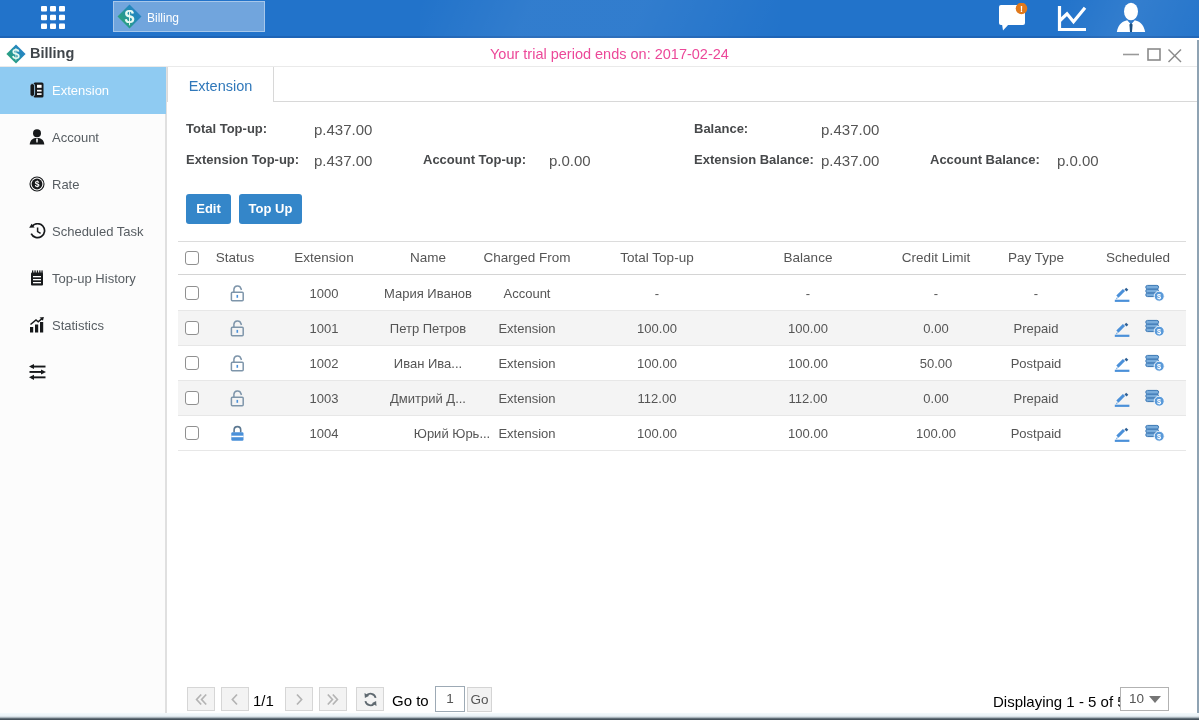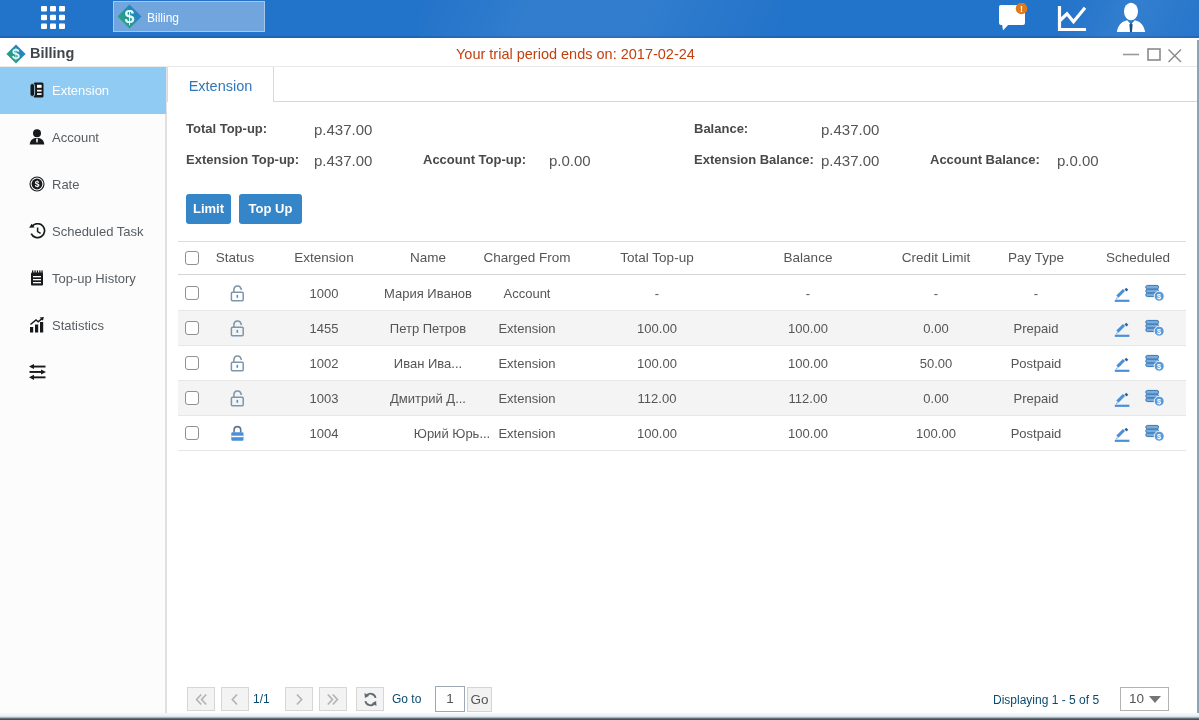--- a/index.html
+++ b/index.html
@@ -6,21 +6,21 @@
 html,body{width:1199px;height:720px;overflow:hidden;font-family:"Liberation Sans",sans-serif;background:#fff}
 body{position:relative}
 .abs{position:absolute}
 
 #topbar{position:absolute;left:0;top:0;width:1199px;height:38px;background:#2273ca;border-bottom:2px solid #1e64b6}
 #taskitem{position:absolute;left:113px;top:1px;width:152px;height:31px;background:rgba(255,255,255,.36);border:1px solid rgba(255,255,255,.38)}
 #taskitem span{position:absolute;left:33px;top:9px;font-size:12px;color:#fff}
 
 #titlebar{position:absolute;left:0;top:38px;width:1199px;height:29px;background:#fff;border-bottom:1px solid #eaeaea}
 #apptitle{position:absolute;left:30px;top:45px;font-size:14.5px;font-weight:bold;color:#40464b}
-#trial{position:absolute;left:456px;top:46px;width:280px;font-size:14.5px;color:#c2410c}
+#trial{position:absolute;left:490px;top:46px;width:280px;font-size:14.5px;color:#ec4899}
 
 #sidebar{position:absolute;left:0;top:67px;width:167px;height:646px;background:#fcfcfc;border-right:2px solid #e0e0e0}
 .mitem{position:absolute;left:0;width:166px;height:47px}
 .mitem .txt{position:absolute;left:52px;top:0;height:47px;line-height:47px;font-size:13px;color:#575d62}
 .mitem.sel{background:#8fcbf2}
 .mitem.sel .txt{color:#fff}
 .mitem svg{position:absolute;left:29px;top:15px}
 
 #tab{position:absolute;left:167px;top:67px;width:107px;height:35px;background:#fff;border-left:1px solid #dadada;border-right:1px solid #d8d8d8;text-align:center;line-height:38px;font-size:14.5px;color:#3078ba}
 #tabline{position:absolute;left:274px;top:101px;width:925px;height:1px;background:#d8d8d8}
@@ -28,21 +28,21 @@
 .val{position:absolute;font-size:15px;color:#555}
 .btn{position:absolute;top:194px;height:30px;background:#3486c9;border-radius:3px;color:#fff;font-size:13px;font-weight:bold;text-align:center;line-height:30px}
 
 .hline{position:absolute;height:1px;background:#e7e7e7}
 .grayrow{position:absolute;left:178px;width:1008px;height:35px;background:#f4f4f4}
 .hc{position:absolute;top:241px;height:51px;line-height:34px;font-size:13.5px;color:#555;transform:translateX(-50%);white-space:nowrap}
 .cell{position:absolute;height:35px;line-height:35px;font-size:13px;color:#555;transform:translateX(-50%);white-space:nowrap}
 .cb{position:absolute;left:185px;width:14px;height:14px;border:1.5px solid #909090;border-radius:3px;background:#fff}
 
 .pbtn{position:absolute;top:687px;width:28px;height:24px;background:#f3f3f3;border:1px solid #d6d6d6;text-align:center;color:#b2b2b2;font-size:17px;line-height:21px}
-.ptxt{position:absolute;font-size:12px;color:#0c4a6e}
+.ptxt{position:absolute;font-size:15px;color:#000000}
 #goinput{position:absolute;left:435px;top:686px;width:30px;height:26px;border:1px solid #9daab5;background:#fff;text-align:center;font-size:13.5px;color:#555;line-height:24px}
 #gobtn{position:absolute;left:467px;top:687px;width:25px;height:25px;background:#f2f2f2;border:1px solid #d4d4d4;text-align:center;line-height:23px;font-size:13.5px;color:#555}
 #pagesel{position:absolute;left:1120px;top:687px;width:49px;height:24px;border:1px solid #b2b2b2;background:#fff}
 #pagesel span{position:absolute;left:8px;top:0;line-height:22px;font-size:13.5px;color:#555}
 #pagesel .caret{position:absolute;right:7px;top:8px;width:0;height:0;border-left:6px solid transparent;border-right:6px solid transparent;border-top:7px solid #757575}
 
 #footer{position:absolute;left:0;top:713px;width:1199px;height:7px;background:linear-gradient(180deg,#f3f9fc 0%,#e9f1f6 45%,#b6c0c7 62%,#5a6872 80%,#39434d 100%)}
 #rightedge{position:absolute;right:0;top:40px;width:2px;height:673px;background:#8fa3b3}
 </style>
 </head>
@@ -192,21 +192,21 @@
 <span class="val" style="left:821px;top:121px">p.437.00</span>
 <span class="lbl" style="left:186px;top:152px">Extension Top-up:</span>
 <span class="val" style="left:314px;top:152px">p.437.00</span>
 <span class="lbl" style="left:423px;top:152px">Account Top-up:</span>
 <span class="val" style="left:549px;top:152px">p.0.00</span>
 <span class="lbl" style="left:694px;top:152px">Extension Balance:</span>
 <span class="val" style="left:821px;top:152px">p.437.00</span>
 <span class="lbl" style="left:930px;top:152px">Account Balance:</span>
 <span class="val" style="left:1057px;top:152px">p.0.00</span>
 
-<div class="btn" style="left:186px;width:45px">Limit</div>
+<div class="btn" style="left:186px;width:45px">Edit</div>
 <div class="btn" style="left:239px;width:63px">Top Up</div>
 
 <div class="hline" style="left:178px;top:241px;width:1008px;background:#dcdcdc"></div>
 <div class="hline" style="left:178px;top:274px;width:1008px;background:#d4d4d4"></div>
 <div class="grayrow" style="top:311px"></div>
 <div class="grayrow" style="top:381px"></div>
 <div class="hline" style="left:178px;top:310px;width:1008px"></div>
 <div class="hline" style="left:178px;top:345px;width:1008px"></div>
 <div class="hline" style="left:178px;top:380px;width:1008px"></div>
 <div class="hline" style="left:178px;top:415px;width:1008px"></div>
@@ -250,21 +250,21 @@
 </g>
 <circle cx="14.2" cy="12.2" r="5.0" fill="#5a9ad9" stroke="#fff" stroke-width="0.9"></circle>
 <text x="14.2" y="14.9" font-size="7.5" font-weight="bold" fill="#fff" text-anchor="middle">$</text>
 </svg>
 <div class="cb" style="top:321px"></div>
 <svg class="abs" style="left:229px;top:319px" width="17" height="18" viewBox="0 0 17 18">
 <path d="M4.9,8.3 V5.4 a3.6,3.6 0 0 1 7.1,-0.6 l0.45,1.3" fill="none" stroke="#7e95aa" stroke-width="1.5"></path>
 <rect x="2.4" y="8.3" width="11.8" height="8.4" rx="1" fill="none" stroke="#7e95aa" stroke-width="1.5"></rect>
 <line x1="8.3" y1="10.9" x2="8.3" y2="13.8" stroke="#4a90d9" stroke-width="1.6"></line>
 </svg>
-<span class="cell" style="left:324px;top:311px">1455</span>
+<span class="cell" style="left:324px;top:311px">1001</span>
 <span class="cell" style="left:428px;top:311px">Петр Петров</span>
 <span class="cell" style="left:527px;top:311px">Extension</span>
 <span class="cell" style="left:657px;top:311px">100.00</span>
 <span class="cell" style="left:808px;top:311px">100.00</span>
 <span class="cell" style="left:936px;top:311px">0.00</span>
 <span class="cell" style="left:1036px;top:311px">Prepaid</span>
 <svg class="abs" style="left:1112px;top:319px" width="19" height="18" viewBox="0 0 19 18">
 <line x1="2.8" y1="16.8" x2="17.4" y2="16.8" stroke="#4a90d9" stroke-width="2.2"></line>
 <line x1="5.4" y1="12.6" x2="12.0" y2="6.0" stroke="#4a90d9" stroke-width="3.1"></line>
 <polygon points="12.5,5.4 14.2,3.7 16.3,5.8 14.6,7.5" fill="#2d5e93"></polygon>

